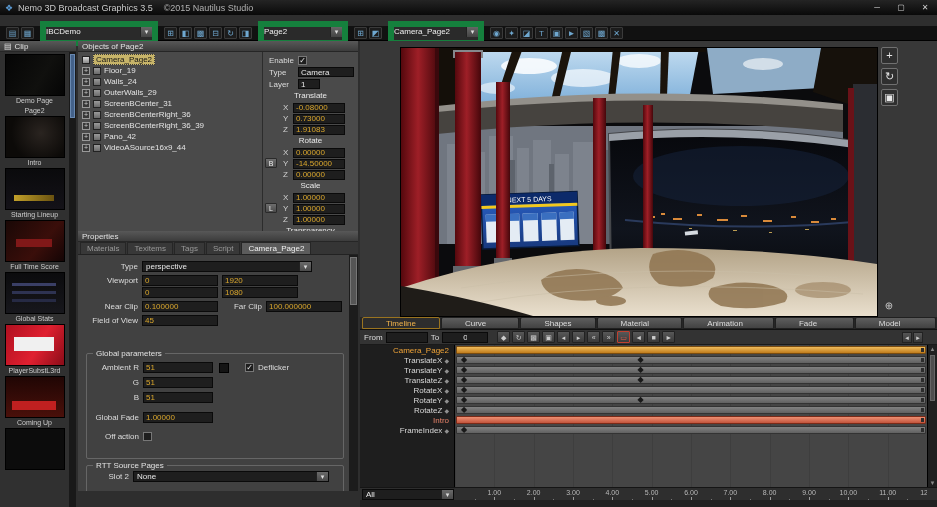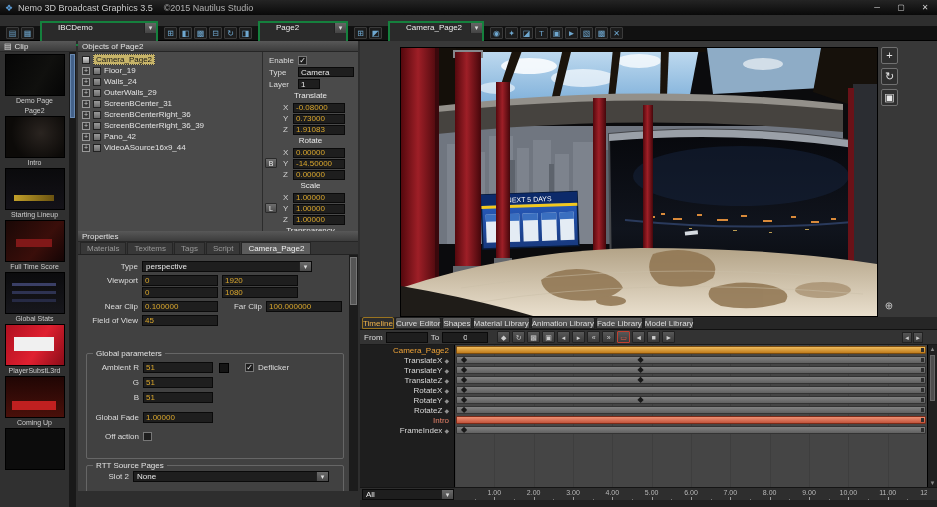--- a/index.html
+++ b/index.html
@@ -16,21 +16,21 @@
 
   
   .menubar{left:0;top:15px;width:937px;height:11px;background:#000;display:flex;align-items:center;font-size:9px;color:#ddd}
   .menu-item{padding:0 7px;height:11px;line-height:11px}
   .menu-item.active{background:#8a1f1f}
 
   
   .toolbar{left:0;top:26px;width:937px;height:15px;background:#111;display:flex;align-items:center;gap:3px;padding:0 3px;border-bottom:1px solid #000}
   .tb-group{display:flex;gap:2px;margin:0 3px}
   .tb-btn{display:inline-block;width:13px;height:12px;background:#1c1c1c;border:1px solid #3a3a3a;color:#6fa8d0;font-size:8px;line-height:11px;text-align:center;border-radius:1px}
-  .tb-dd{position:relative;width:118px;height:25px;background:#2a2a2a;border:2px solid #15803d;color:#eee;font-size:8px;line-height:10px;padding-left:16px}
+  .tb-dd{position:relative;width:118px;height:25px;background:#2a2a2a;border:6px solid #15803d;color:#eee;font-size:8px;line-height:10px;padding-left:0}
   .tb-dd::after{content:"▾";position:absolute;right:0;top:0;width:11px;height:10px;background:linear-gradient(#666,#444);text-align:center;font-size:7px;line-height:10px;color:#ddd;border-left:1px solid #222}
   .tb-dd.w2{width:90px}.tb-dd.w3{width:96px}
 
   
   .panel-hdr{height:11px;background:linear-gradient(#585858,#3c3c3c);border-bottom:1px solid #262626;font-size:8px;color:#e0e0e0;line-height:11px;padding-left:4px;display:flex;gap:3px;align-items:center}
   .cb{display:inline-block;width:9px;height:9px;background:#1e1e1e;border:1px solid #777;font-size:8px;line-height:8px;text-align:center;color:#e8e8e8}
   .cb.checked::after{content:"✓"}
   .dd{position:relative;display:inline-block;background:#1e1e1e;border:1px solid #0a0a0a;height:11px;line-height:9px;font-size:8px;color:#e8e8e8;padding:0 14px 0 3px}
   .dd::after{content:"▾";position:absolute;right:0;top:0;width:11px;height:9px;background:linear-gradient(#6a6a6a,#4a4a4a);color:#ddd;text-align:center;font-size:7px;line-height:9px;border-left:1px solid #222}
   .gold{color:#d9a62c !important}
@@ -112,21 +112,21 @@
   
   .viewport-area{left:360px;top:41px;width:577px;height:276px;background:#383838}
   .viewport{position:absolute;left:40px;top:6px;width:478px;height:270px;border:1px solid #000;background:#000}
   .view-tools{position:absolute;left:521px;top:6px;display:flex;flex-direction:column;gap:4px}
   .vt-btn{width:17px;height:17px;background:#2f2f2f;border:1px solid #707070;border-radius:2px;color:#e8e8e8;font-size:11px;line-height:15px;text-align:center}
   .zoom-btn{position:absolute;left:522px;top:258px;width:14px;height:14px;color:#c8c8c8;font-size:10px;line-height:14px;text-align:center}
 
   
   .timeline-panel{left:360px;top:317px;width:577px;height:190px;background:#2b2b2b}
   .tl-tabs{position:absolute;left:0;top:0;height:13px;width:100%;display:flex;align-items:flex-end;padding-left:2px;background:#262626;border-bottom:1px solid #111}
-  .tl-tab{height:12px;line-height:12px;padding:0 0;background:linear-gradient(#5e5e5e,#424242);border:1px solid #202020;color:#ddd;font-size:8px;border-radius:2px 2px 0 0;margin-right:1px}
+  .tl-tab{height:12px;line-height:12px;padding:0 23px;background:linear-gradient(#5e5e5e,#424242);border:1px solid #202020;color:#ddd;font-size:8px;border-radius:2px 2px 0 0;margin-right:1px}
   .tl-tab.active{background:#2d2d2d;color:#f0b24a;border-color:#9a7420}
   .tl-controls{position:absolute;left:0;top:13px;height:15px;width:100%;background:#333;display:flex;align-items:center;gap:3px;padding-left:4px;font-size:8px;color:#ddd;border-bottom:1px solid #1a1a1a}
   .tl-input{width:30px;height:11px;background:#1e1e1e;border:1px solid #0a0a0a;color:#e8e8e8;font-size:8px;padding:0 20px;font-family:inherit}
   .tl-input.wide{width:46px}
   .tl-transport{display:flex;gap:2px;margin-left:6px}
   .tp-btn{width:13px;height:12px;background:linear-gradient(#585858,#3a3a3a);border:1px solid #222;color:#ccc;font-size:7px;line-height:11px;text-align:center;border-radius:1px}
   .tp-btn.red{border-color:#c04030;color:#e86050}
   .tl-spin{margin-left:auto;margin-right:14px;display:flex;gap:1px}
   .spin-btn{width:10px;height:11px;background:linear-gradient(#555,#3a3a3a);border:1px solid #222;font-size:7px;line-height:10px;text-align:center;color:#ccc}
   .tl-tracks{position:absolute;left:0;top:28px;width:100%;height:142px}

